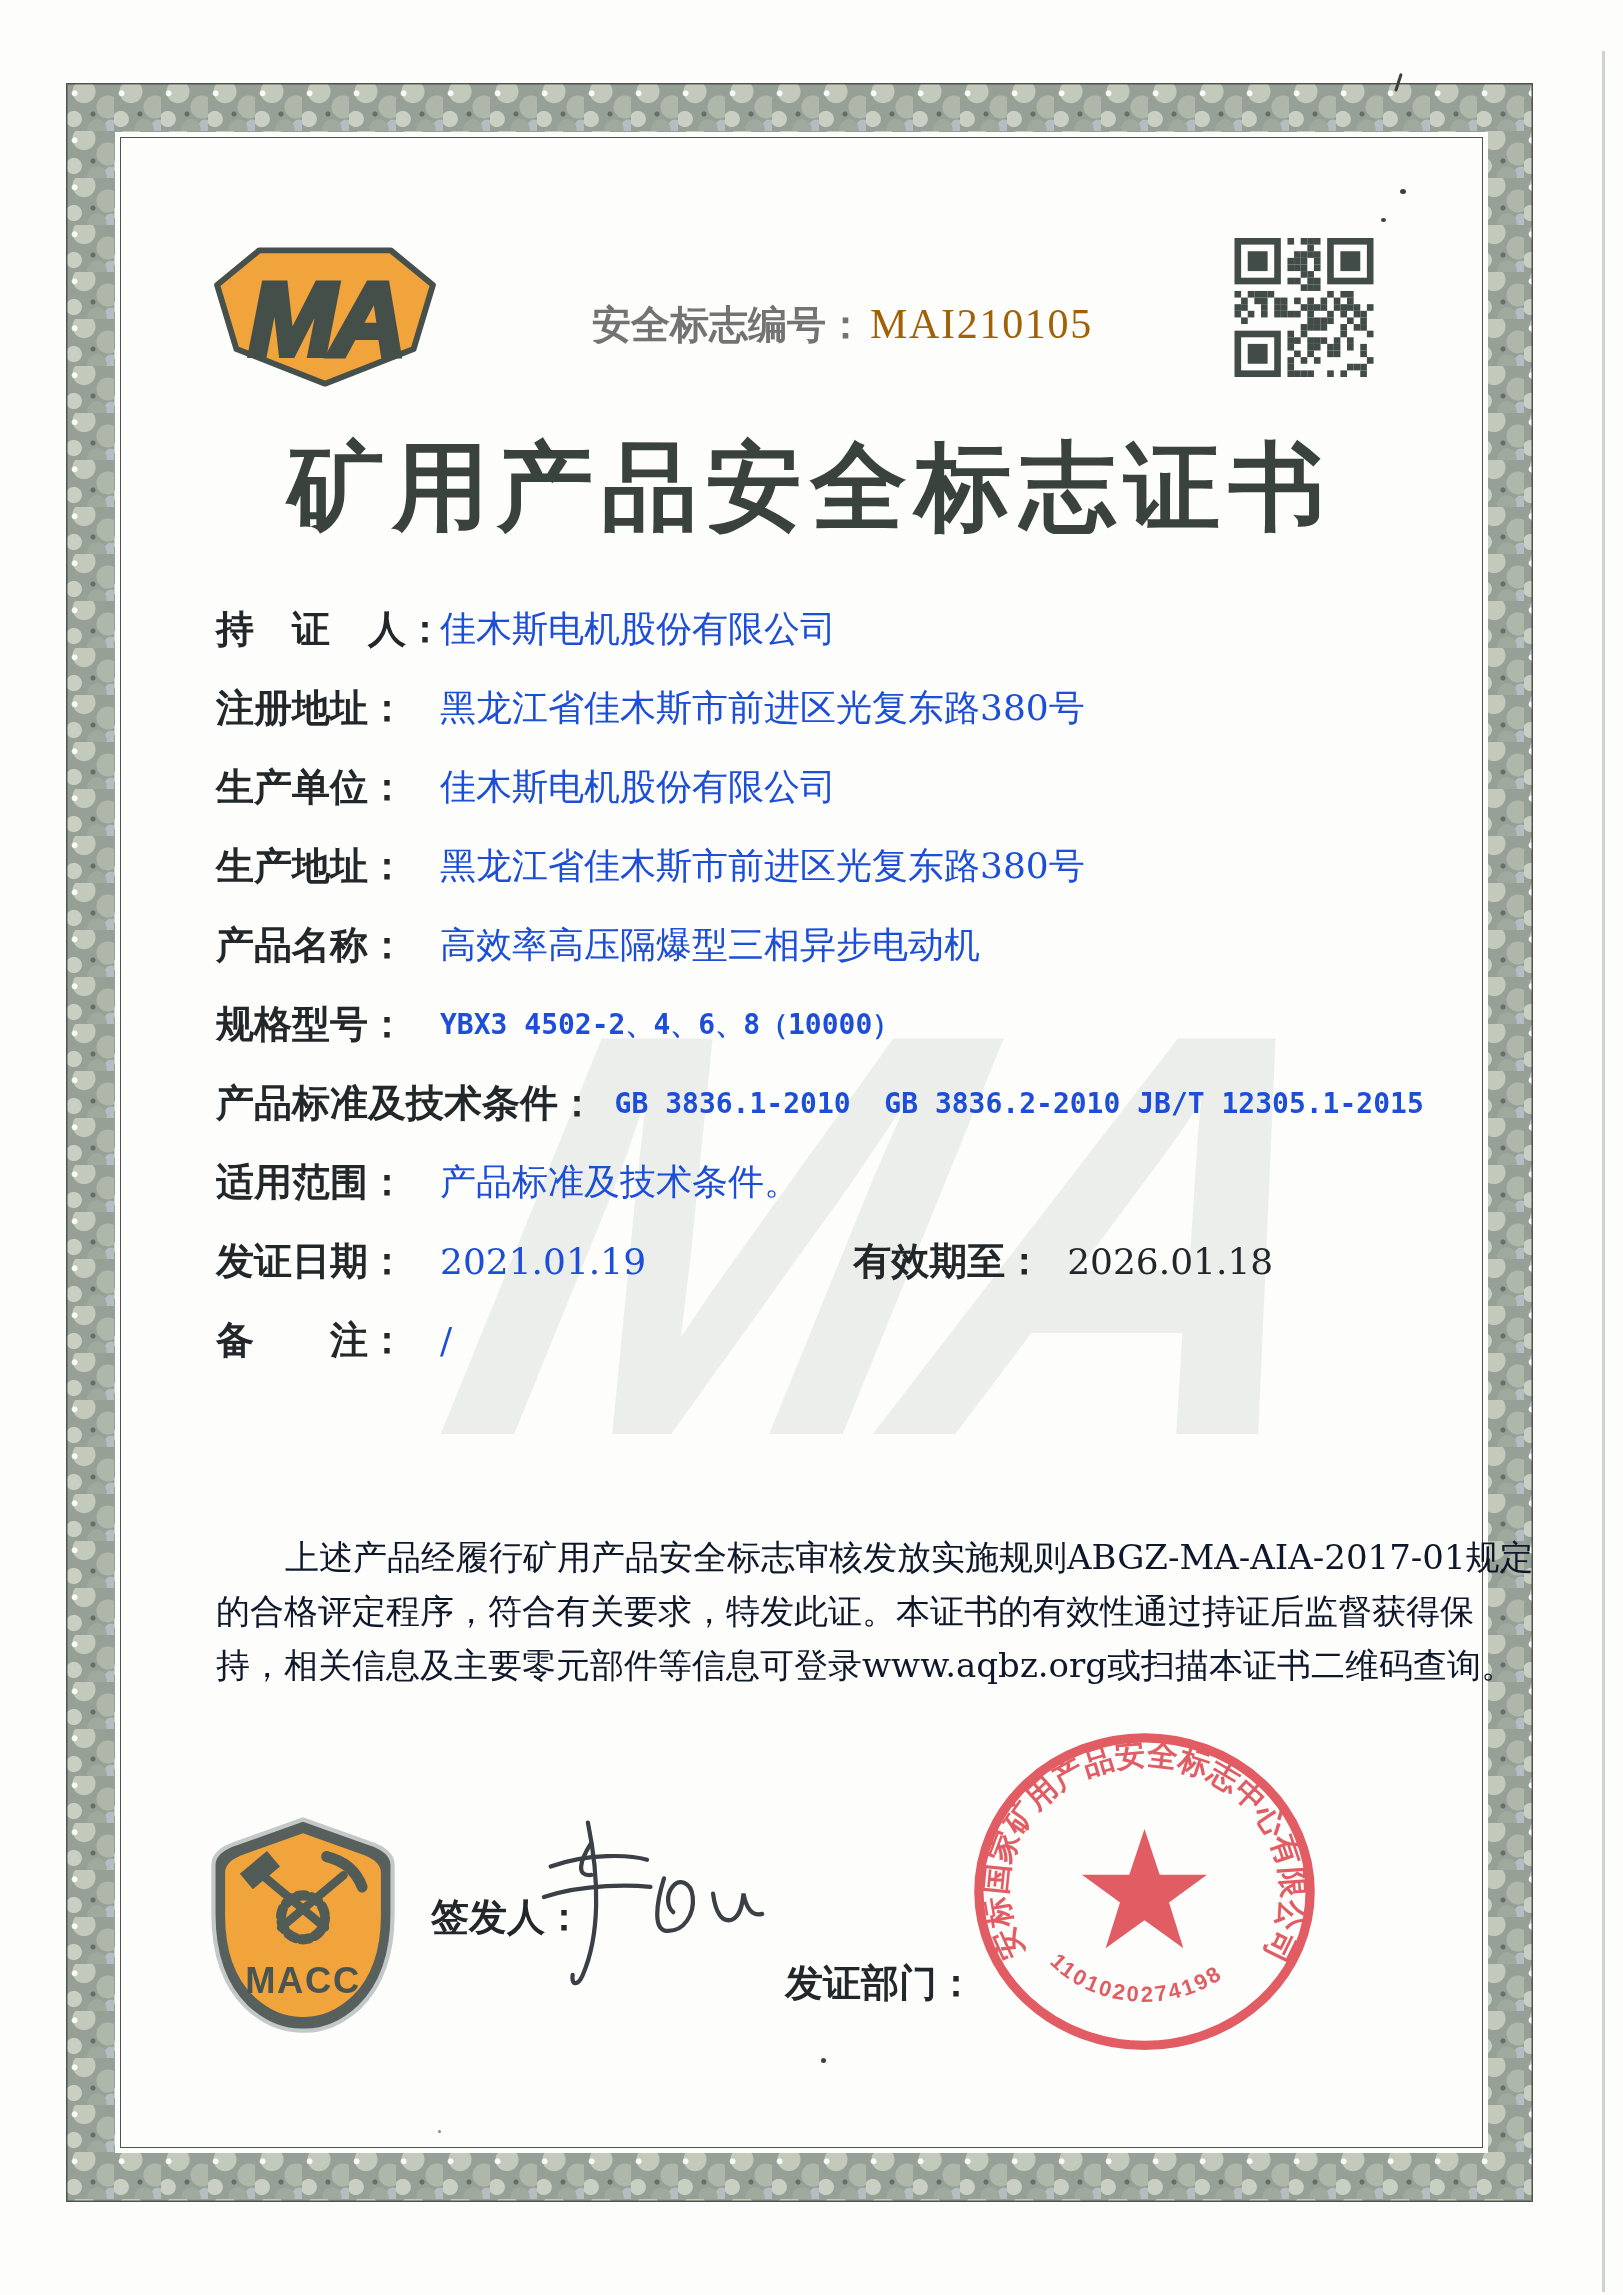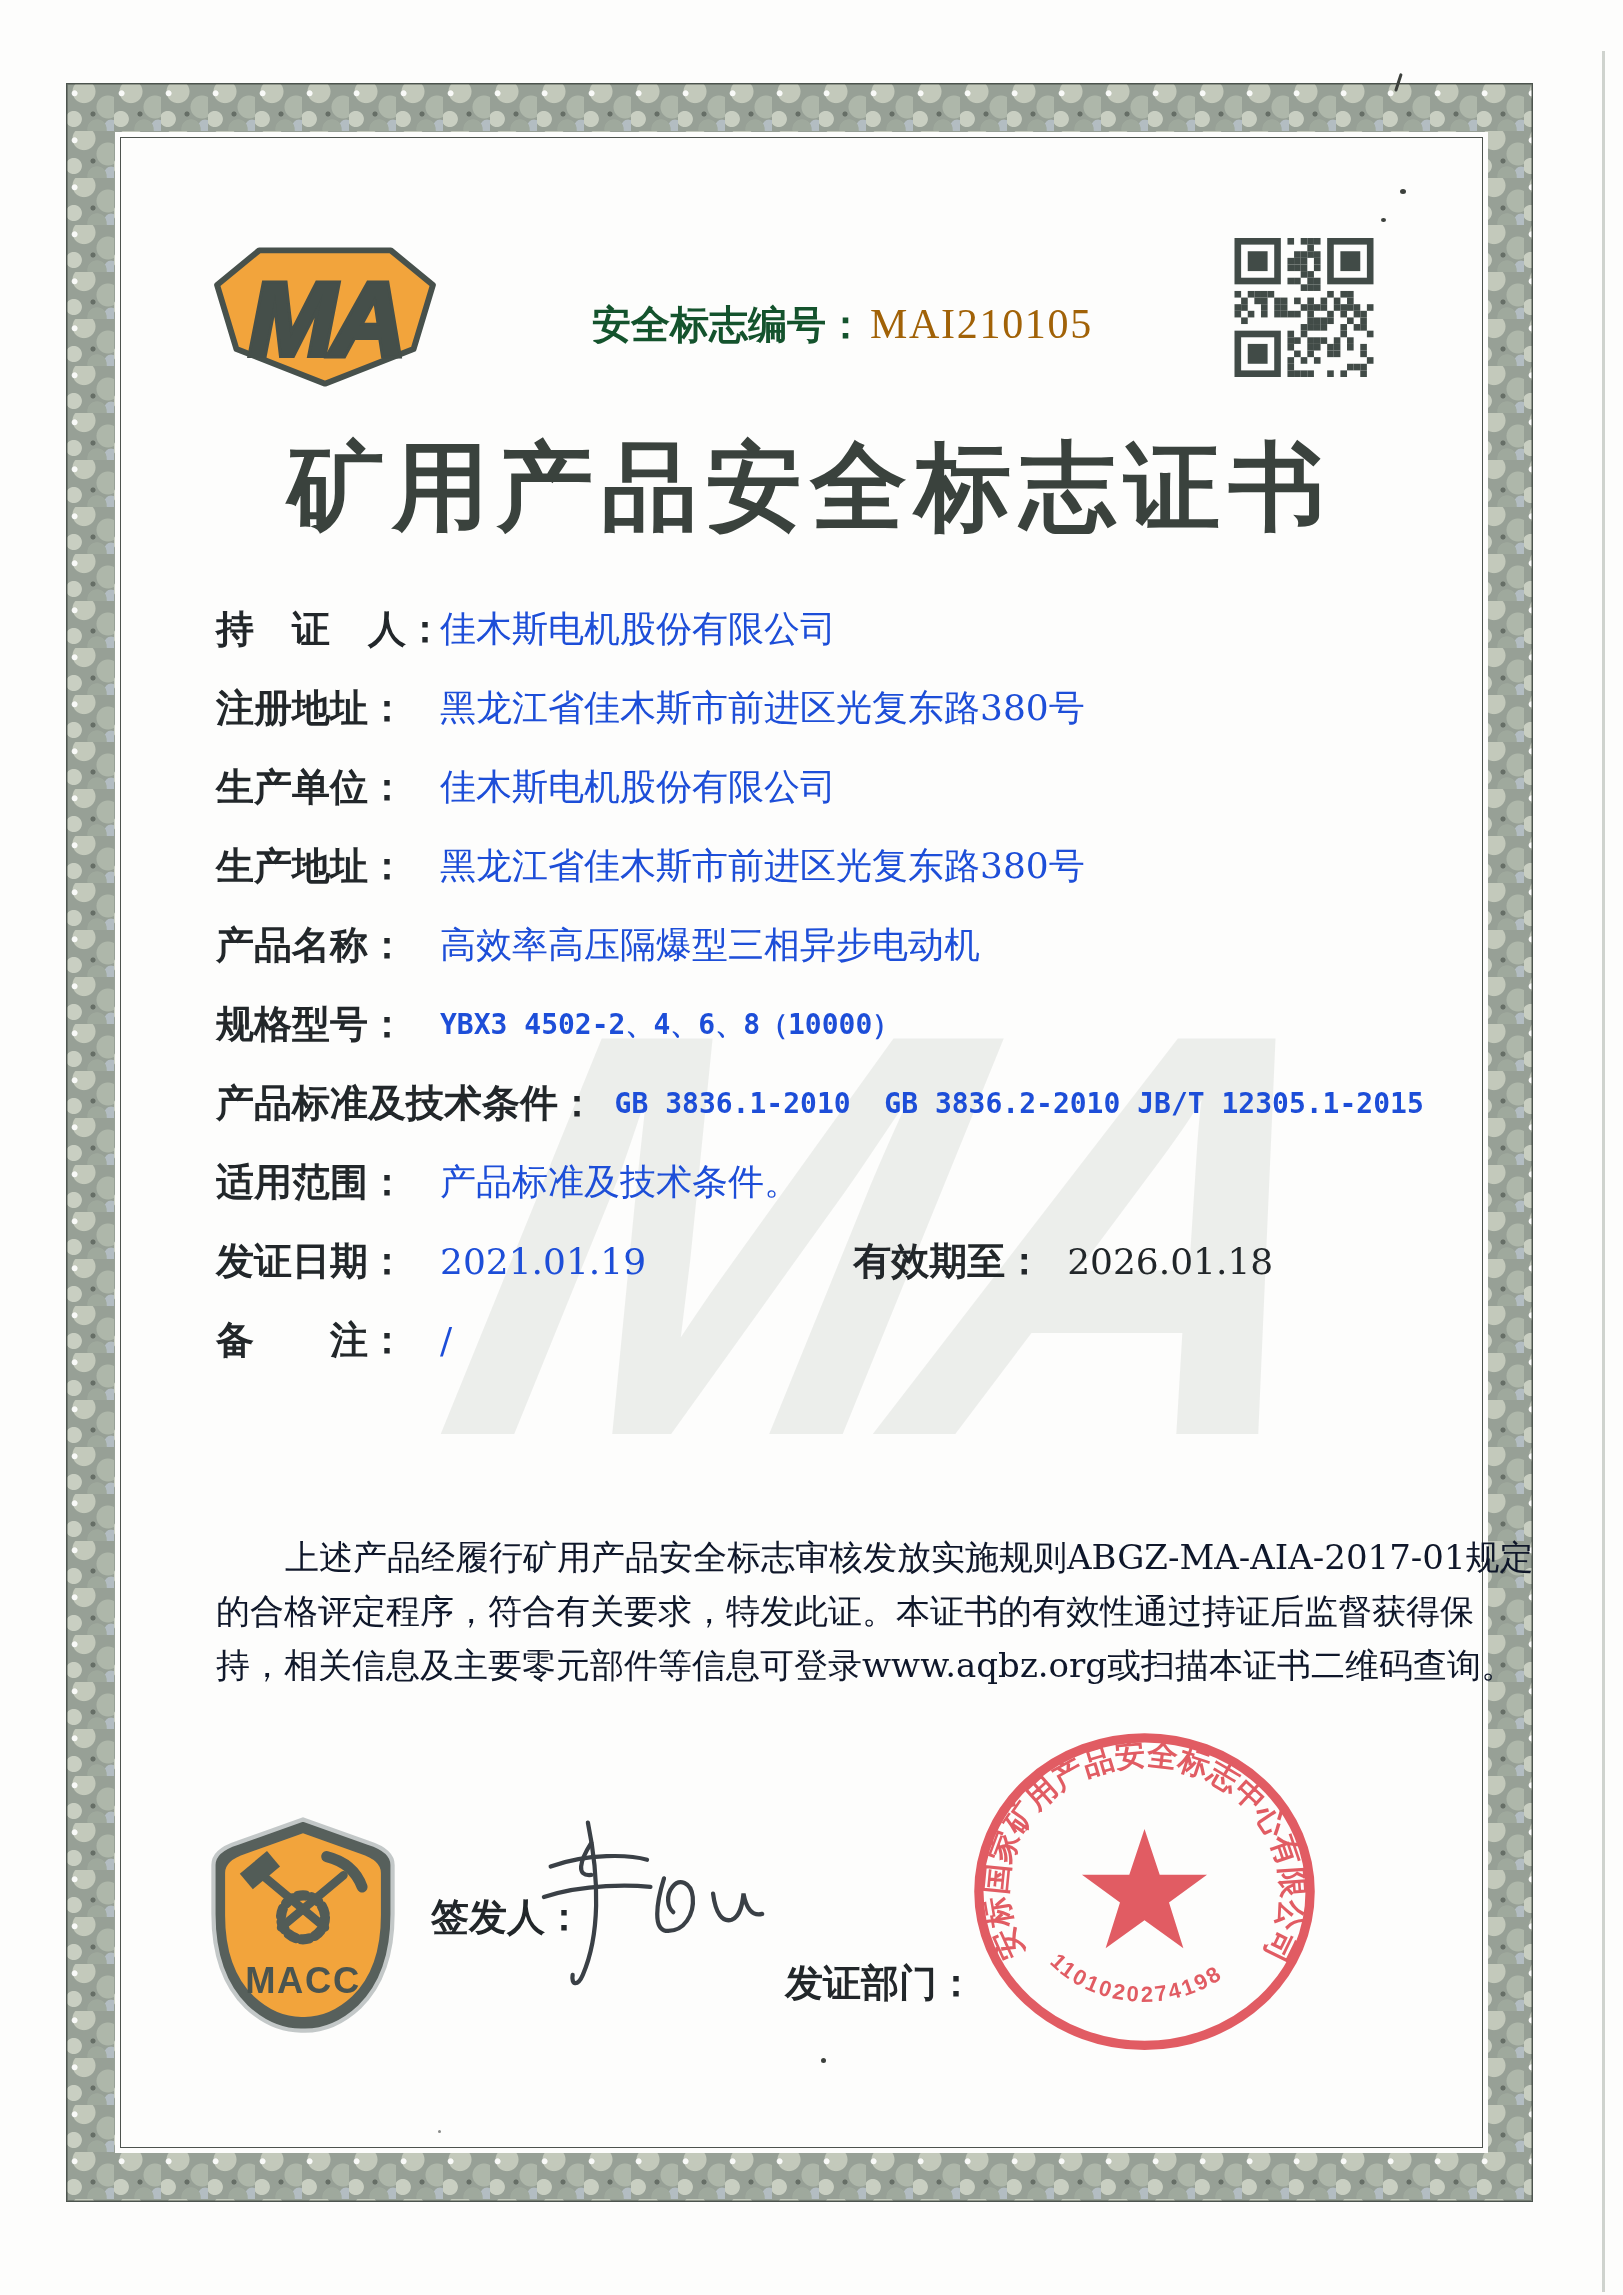--- a/index.html
+++ b/index.html
@@ -32,21 +32,21 @@
   }
   
   .watermark{
     left:473px;top:947px;font-size:575px;line-height:1;font-weight:bold;font-style:italic;
     font-family:"Liberation Sans",sans-serif;color:#aeb5ad;opacity:.20;
     transform:skewX(-12deg);letter-spacing:-25px;user-select:none;
   }
   
   .ma-badge{left:214px;top:247px;width:222px;height:140px;}
   .header-number{left:592px;top:298px;display:flex;align-items:baseline;white-space:nowrap;}
-  .num-label{font-size:39px;font-weight:bold;color:#14532d;}
+  .num-label{font-size:39px;font-weight:bold;color:#737373;}
   .num-value{font-size:42px;font-family:"Liberation Serif",serif;letter-spacing:1.7px;color:#a16207;margin-left:5px;}
   .qr{left:1233px;top:238px;width:142px;height:139px;}
   
   .title{
     left:132px;top:424px;width:1357px;text-align:center;
     font-family:"DejaVu Serif",serif;font-weight:bold;font-size:96px;
     letter-spacing:8.5px;color:#3a423d;white-space:nowrap;
   }
   
   .fields{left:216px;top:590px;width:1251px;}

